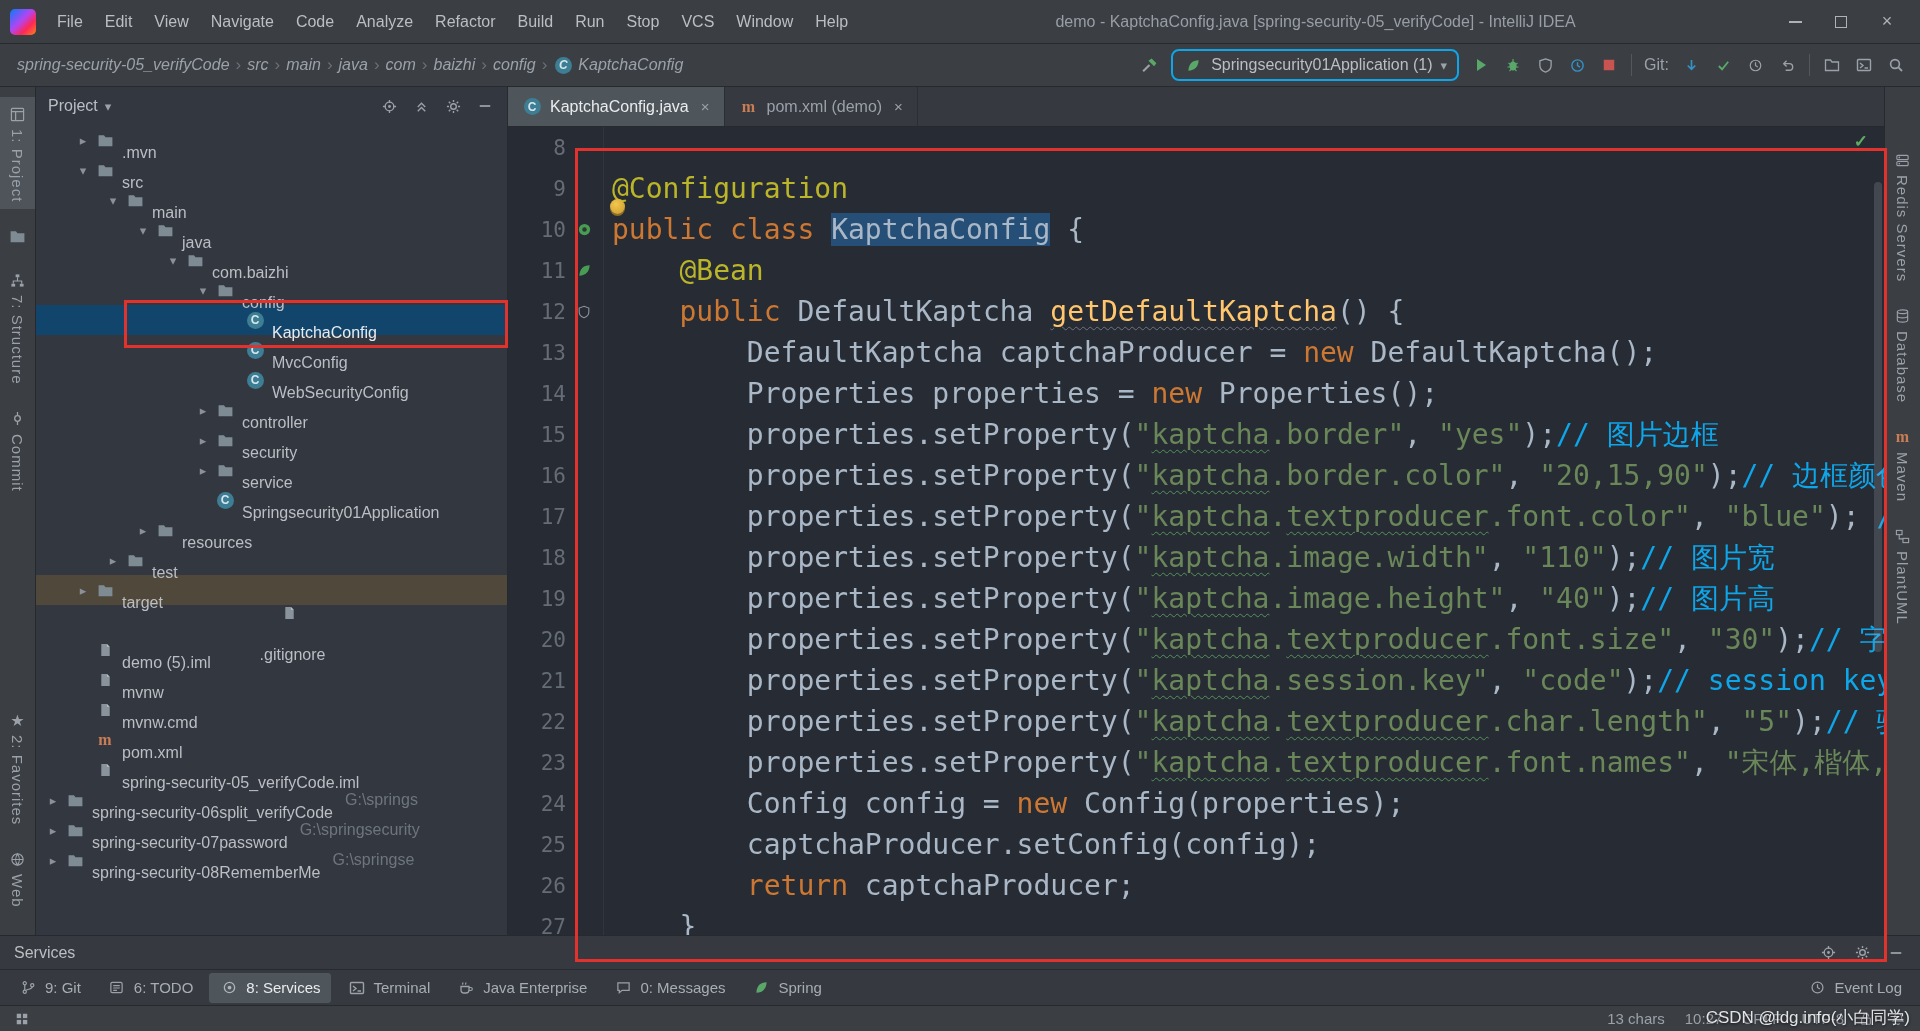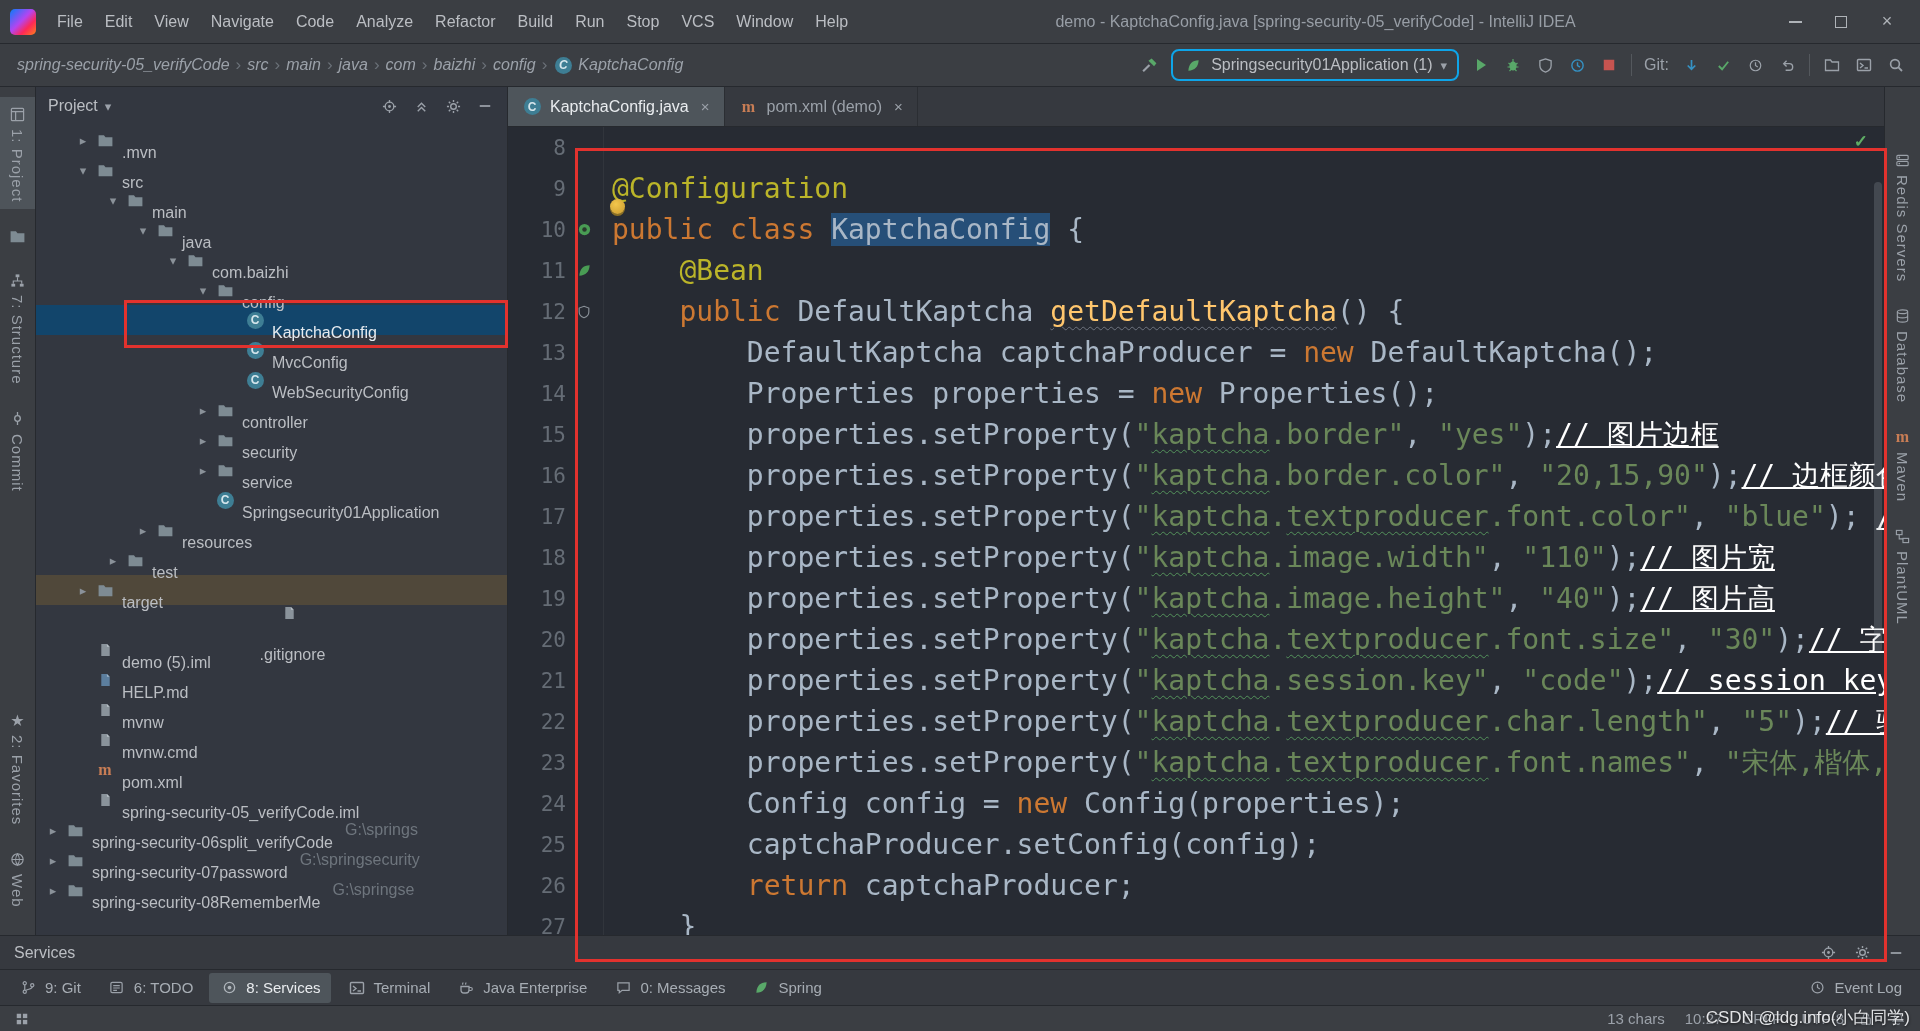--- a/index.html
+++ b/index.html
@@ -79,21 +79,21 @@
     border-right:1px solid #31353C; }
   .gutter-row { height:41px; flex:none; display:flex; align-items:center; }
   .gutter-num { width:58px; text-align:right; }
   .gutter-ico { width:36px; display:flex; justify-content:center; align-items:center; }
   .code { flex:1; font-family:"DejaVu Sans Mono", monospace; font-size:28px; line-height:41px;
     color:#A9B7C6; white-space:pre; padding-left:8px; overflow:hidden; }
   .line { height:41px; }
   .kw   { color:#CC7832; }
   .ann  { color:#BBB529; }
   .str  { color:#6A8759; }
-  .cmt  { color:#ffffff;text-decoration:underline; }
+  .cmt  { color:#0ea5e9; }
   .meth { color:#FFC66D; }
   .pl   { color:#A9B7C6; }
   .sel  { background:#264F78; }
   .wavy  { text-decoration:underline; text-decoration-style:wavy; text-decoration-color:#54925B; text-underline-offset:5px; text-decoration-thickness:1px; }
   .wavy2 { text-decoration:underline; text-decoration-style:wavy; text-decoration-color:#6E7480; text-underline-offset:5px; text-decoration-thickness:1px; }
   .bulb { position:absolute; left:102px; top:72px; width:15px; height:15px; border-radius:50%;
     background:radial-gradient(circle at 40% 35%, #F3C64C, #C89A2E); box-shadow:0 2px 0 #8A6F24; }
   .inspect { position:absolute; top:4px; right:16px; color:#5FAD65; font-size:17px; font-weight:bold; }
   .vscroll { position:absolute; top:0; right:0; width:14px; bottom:0; }
   .vscroll .thumb { position:absolute; top:55px; right:2px; width:8px; height:470px;
@@ -528,30 +528,20 @@
                 <path d="M3.5 1.5h6l3 3v10h-9z" fill="#8A939B"></path>
                 <path d="M9.5 1.5v3h3z" fill="#B9C1C7"></path>
               </svg>
             </span>
             <span class="tree-label">demo (5).iml</span>
           </div>
           <div class="tree-row" style="padding-left: 36px;">
             <span class="arrow"></span>
             <span class="t-ico">
               <svg width="15" height="16" viewBox="0 0 16 16">
-                <path d="M3.5 1.5h6l3 3v10h-9z" fill="#5C7E9E"></path>
-                <path d="M9.5 1.5v3h3z" fill="#9FB6C9"></path>
-              </svg>
-            </span>
-            <span class="tree-label">HELP.md</span>
-          </div>
-          <div class="tree-row" style="padding-left: 36px;">
-            <span class="arrow"></span>
-            <span class="t-ico">
-              <svg width="15" height="16" viewBox="0 0 16 16">
                 <path d="M3.5 1.5h6l3 3v10h-9z" fill="#8A939B"></path>
                 <path d="M9.5 1.5v3h3z" fill="#B9C1C7"></path>
               </svg>
             </span>
             <span class="tree-label">mvnw</span>
           </div>
           <div class="tree-row" style="padding-left: 36px;">
             <span class="arrow"></span>
             <span class="t-ico">
               <svg width="15" height="16" viewBox="0 0 16 16">

